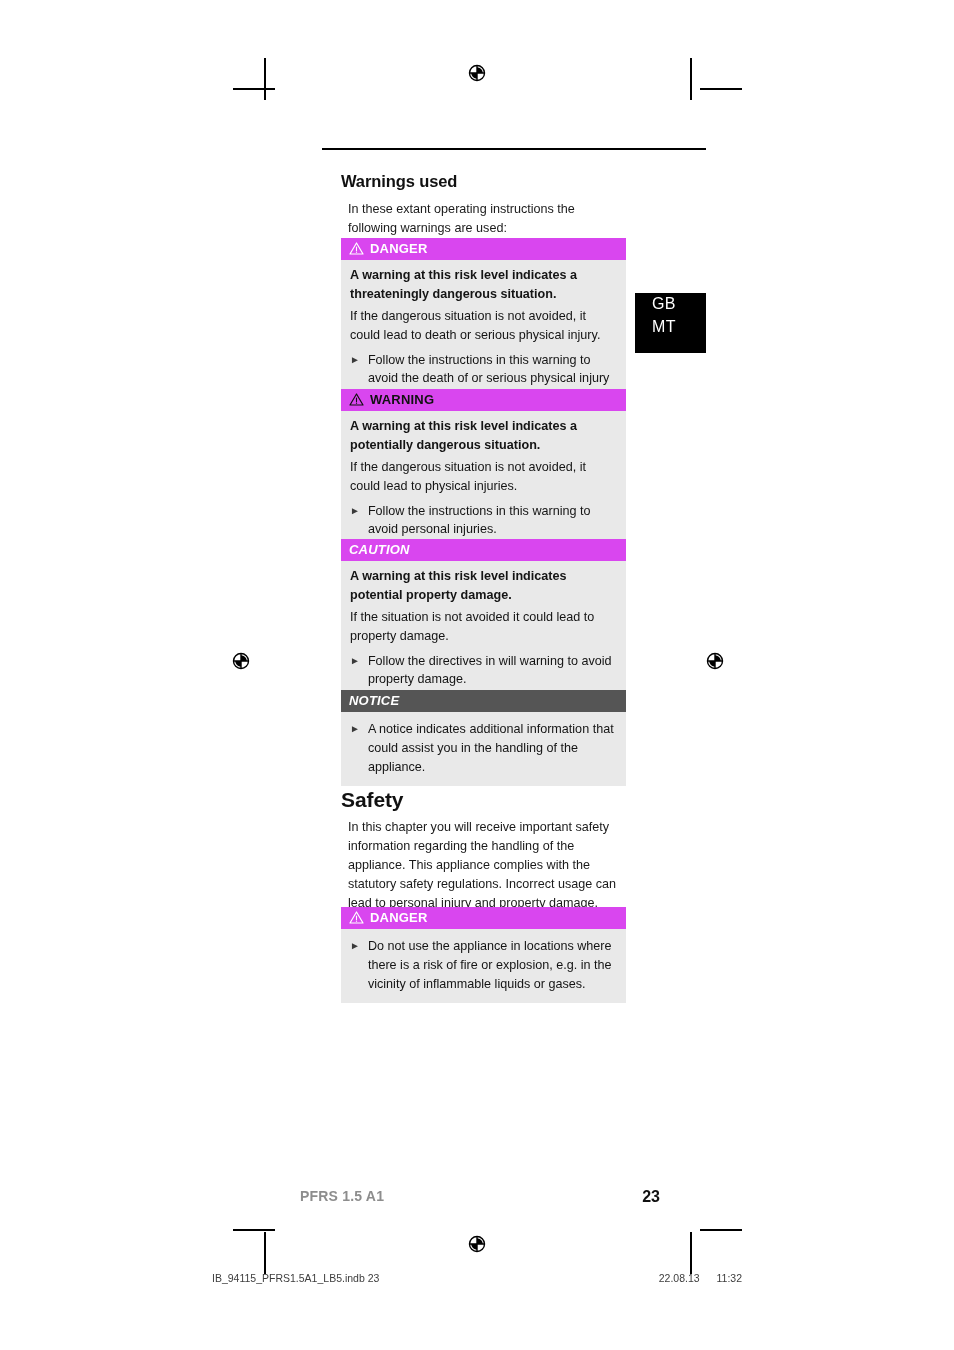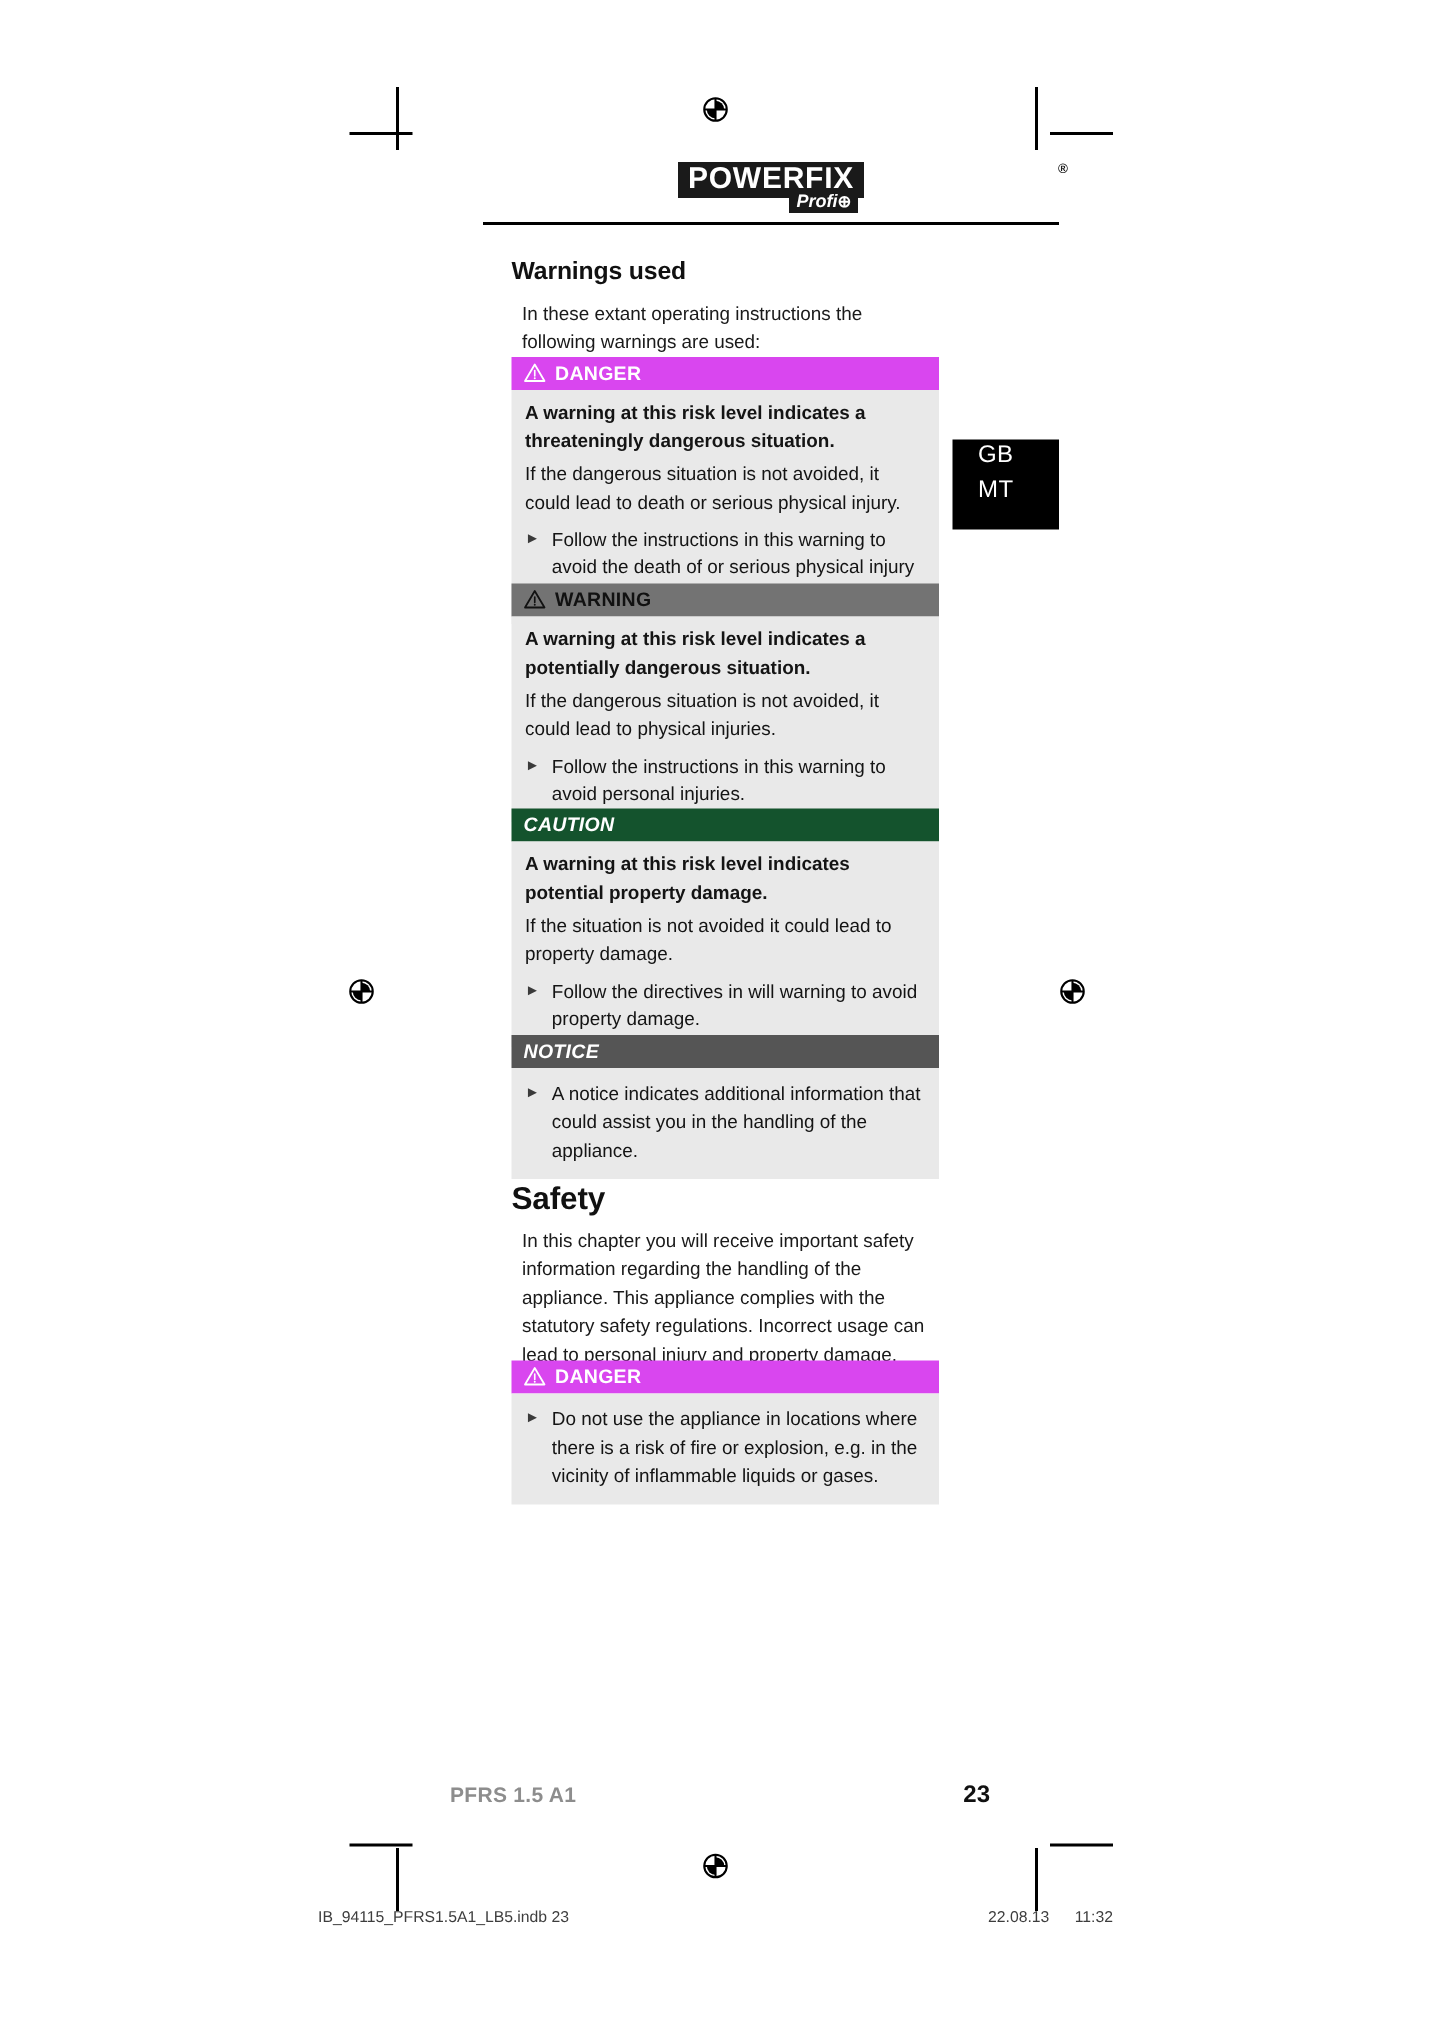--- a/index.html
+++ b/index.html
@@ -129,22 +129,22 @@
     display: flex;
     align-items: center;
     gap: 6px;
     padding: 3px 8px 4px 8px;
     font-size: 13px;
     font-weight: bold;
     letter-spacing: 0.2px;
     min-height: 20px;
   }
   .wbox-head.danger  { background: #d946ef; color: #ffffff; }
-  .wbox-head.warning { background: #737373; color: #111111; }
-  .wbox-head.caution { background: #14532d; color: #ffffff; font-style: italic; }
+  .wbox-head.warning { background: #d946ef; color: #111111; }
+  .wbox-head.caution { background: #d946ef; color: #ffffff; font-style: italic; }
   .wbox-head.notice  { background: #555555; color: #ffffff; font-style: italic; }
 
   .tri { flex: 0 0 auto; display: block; }
 
   .wbox-body {
     background: #e9e9e9;
     padding: 6px 9px 9px 9px;
   }
   .wbox-body p {
     margin: 0;
@@ -249,26 +249,20 @@
   </div>
   <div class="reg" style="left:464px; top:1231px;">
     <svg width="26" height="26" viewBox="0 0 26 26">
       <circle cx="13" cy="13" r="7.5" fill="none" stroke="#000" stroke-width="1.4"></circle>
       <path d="M13 5.5 V20.5 M5.5 13 H20.5" stroke="#000" stroke-width="1.4"></path>
       <path d="M13 7.2 A5.8 5.8 0 0 1 18.8 13 L13 13 Z" fill="#000"></path>
       <path d="M13 18.8 A5.8 5.8 0 0 1 7.2 13 L13 13 Z" fill="#000"></path>
     </svg>
   </div>
 
-  <div class="masthead">
-    <div class="logo-wrap">
-      <span class="logo-main">POWERFIX</span><span class="logo-reg">®</span>
-      <span class="logo-sub"><span>Profi</span><span class="cross">⊕</span></span>
-    </div>
-  </div>
   <div class="rule"></div>
 
   <div class="lang-tab">
     <div>GB</div>
     <div>MT</div>
   </div>
 
   <div class="col" style="top:200px;">
     <p class="body-p">In these extant operating instructions the following warnings are used:</p>
   </div>

